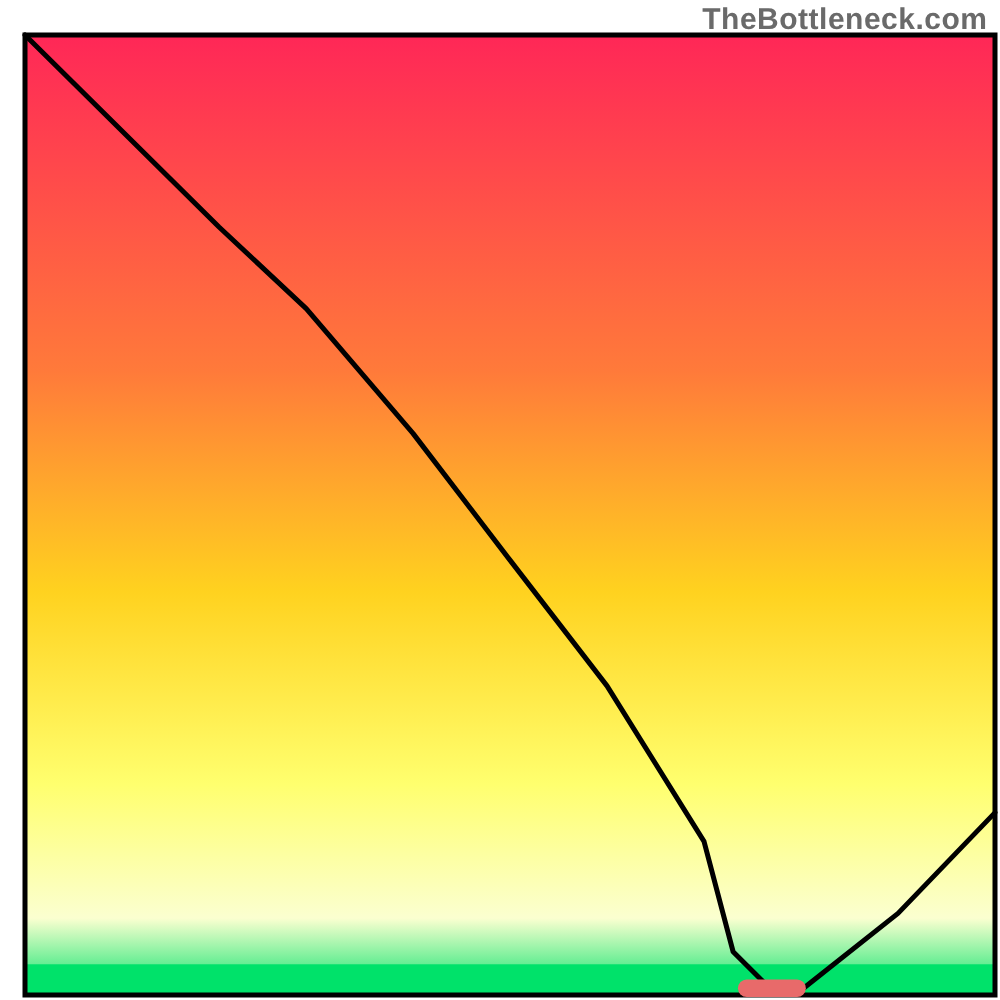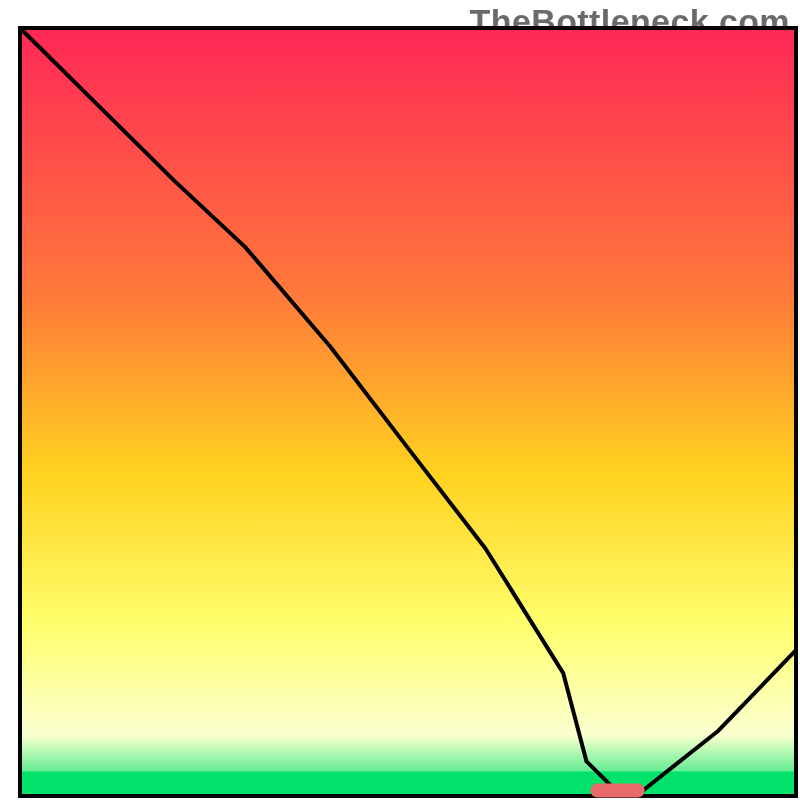--- a/index.html
+++ b/index.html
@@ -12,21 +12,21 @@
   }
   .stage {
     position: relative;
     width: 800px;
     height: 800px;
   }
   .watermark {
     position: absolute;
     top: 2px;
     right: 10px;
-    font-size: 34px;
+    font-size: 24px;
     font-weight: 600;
     color: #6a6a6a;
     letter-spacing: 0.4px;
     user-select: none;
   }
   svg.chart {
     position: absolute;
     left: 0;
     top: 0;
   }

